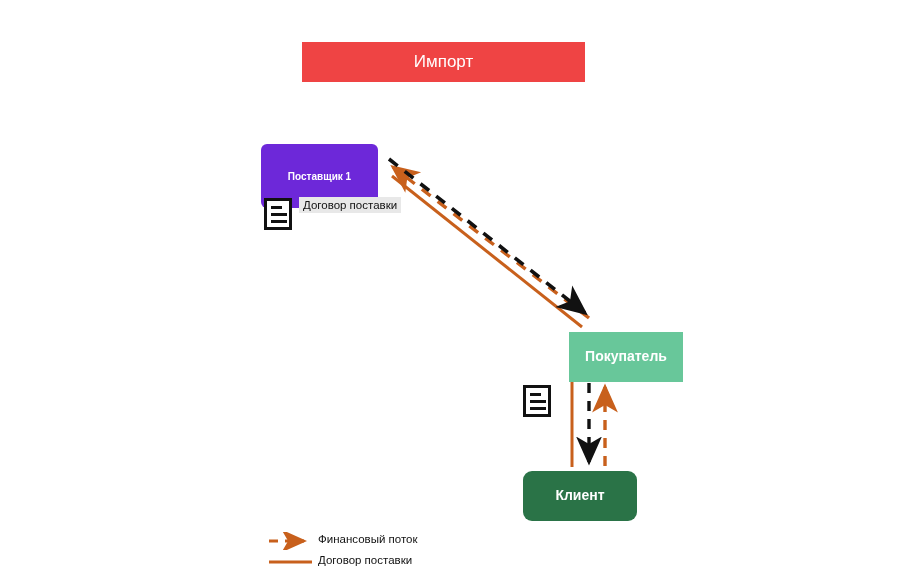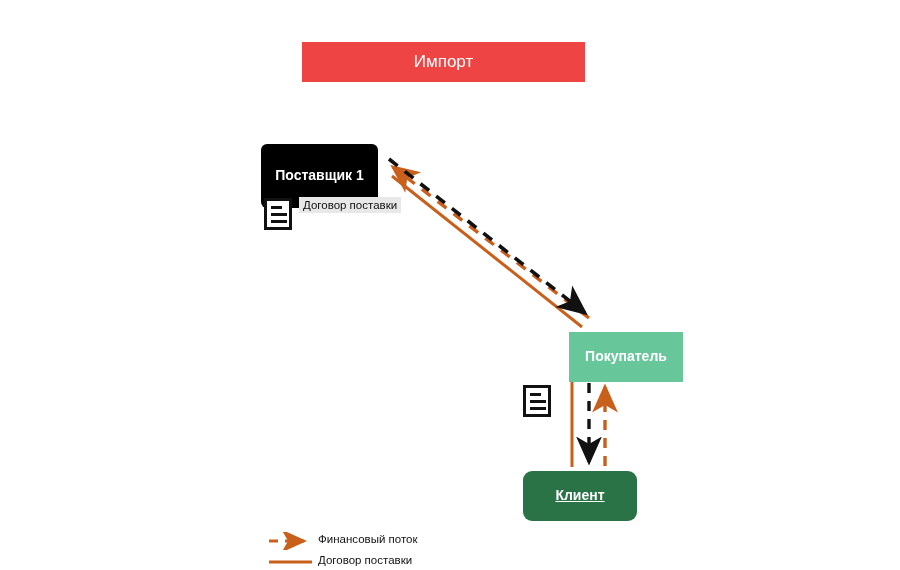--- a/index.html
+++ b/index.html
@@ -35,38 +35,37 @@
     left: 302px; top: 24px;
     width: 283px; height: 40px;
     background: #ef4444;
     font-size: 17px;
     font-weight: normal;
     margin-top: 18px;
   }
   #node-supplier {
     left: 261px; top: 144px;
     width: 117px; height: 64px;
-    background: #000000;
+    background: #6d28d9;
     border-radius: 6px;
-    font-size: 14px;
+    font-size: 10px;
   }
   #node-buyer {
     left: 523px; top: 332px;
     width: 114px; height: 50px;
     background: #68c79a;
     font-size: 14px;
     margin-left: 46px;
   }
   #node-client {
     left: 523px; top: 471px;
     width: 114px; height: 50px;
     background: #2a7347;
     border-radius: 9px;
     font-size: 14px;
-    text-decoration: underline;
   }
   .doc-icon {
     position: absolute;
     width: 28px;
     height: 32px;
     background: #ffffff;
     border: 3px solid #111111;
     box-sizing: border-box;
   }
   .doc-icon i {

